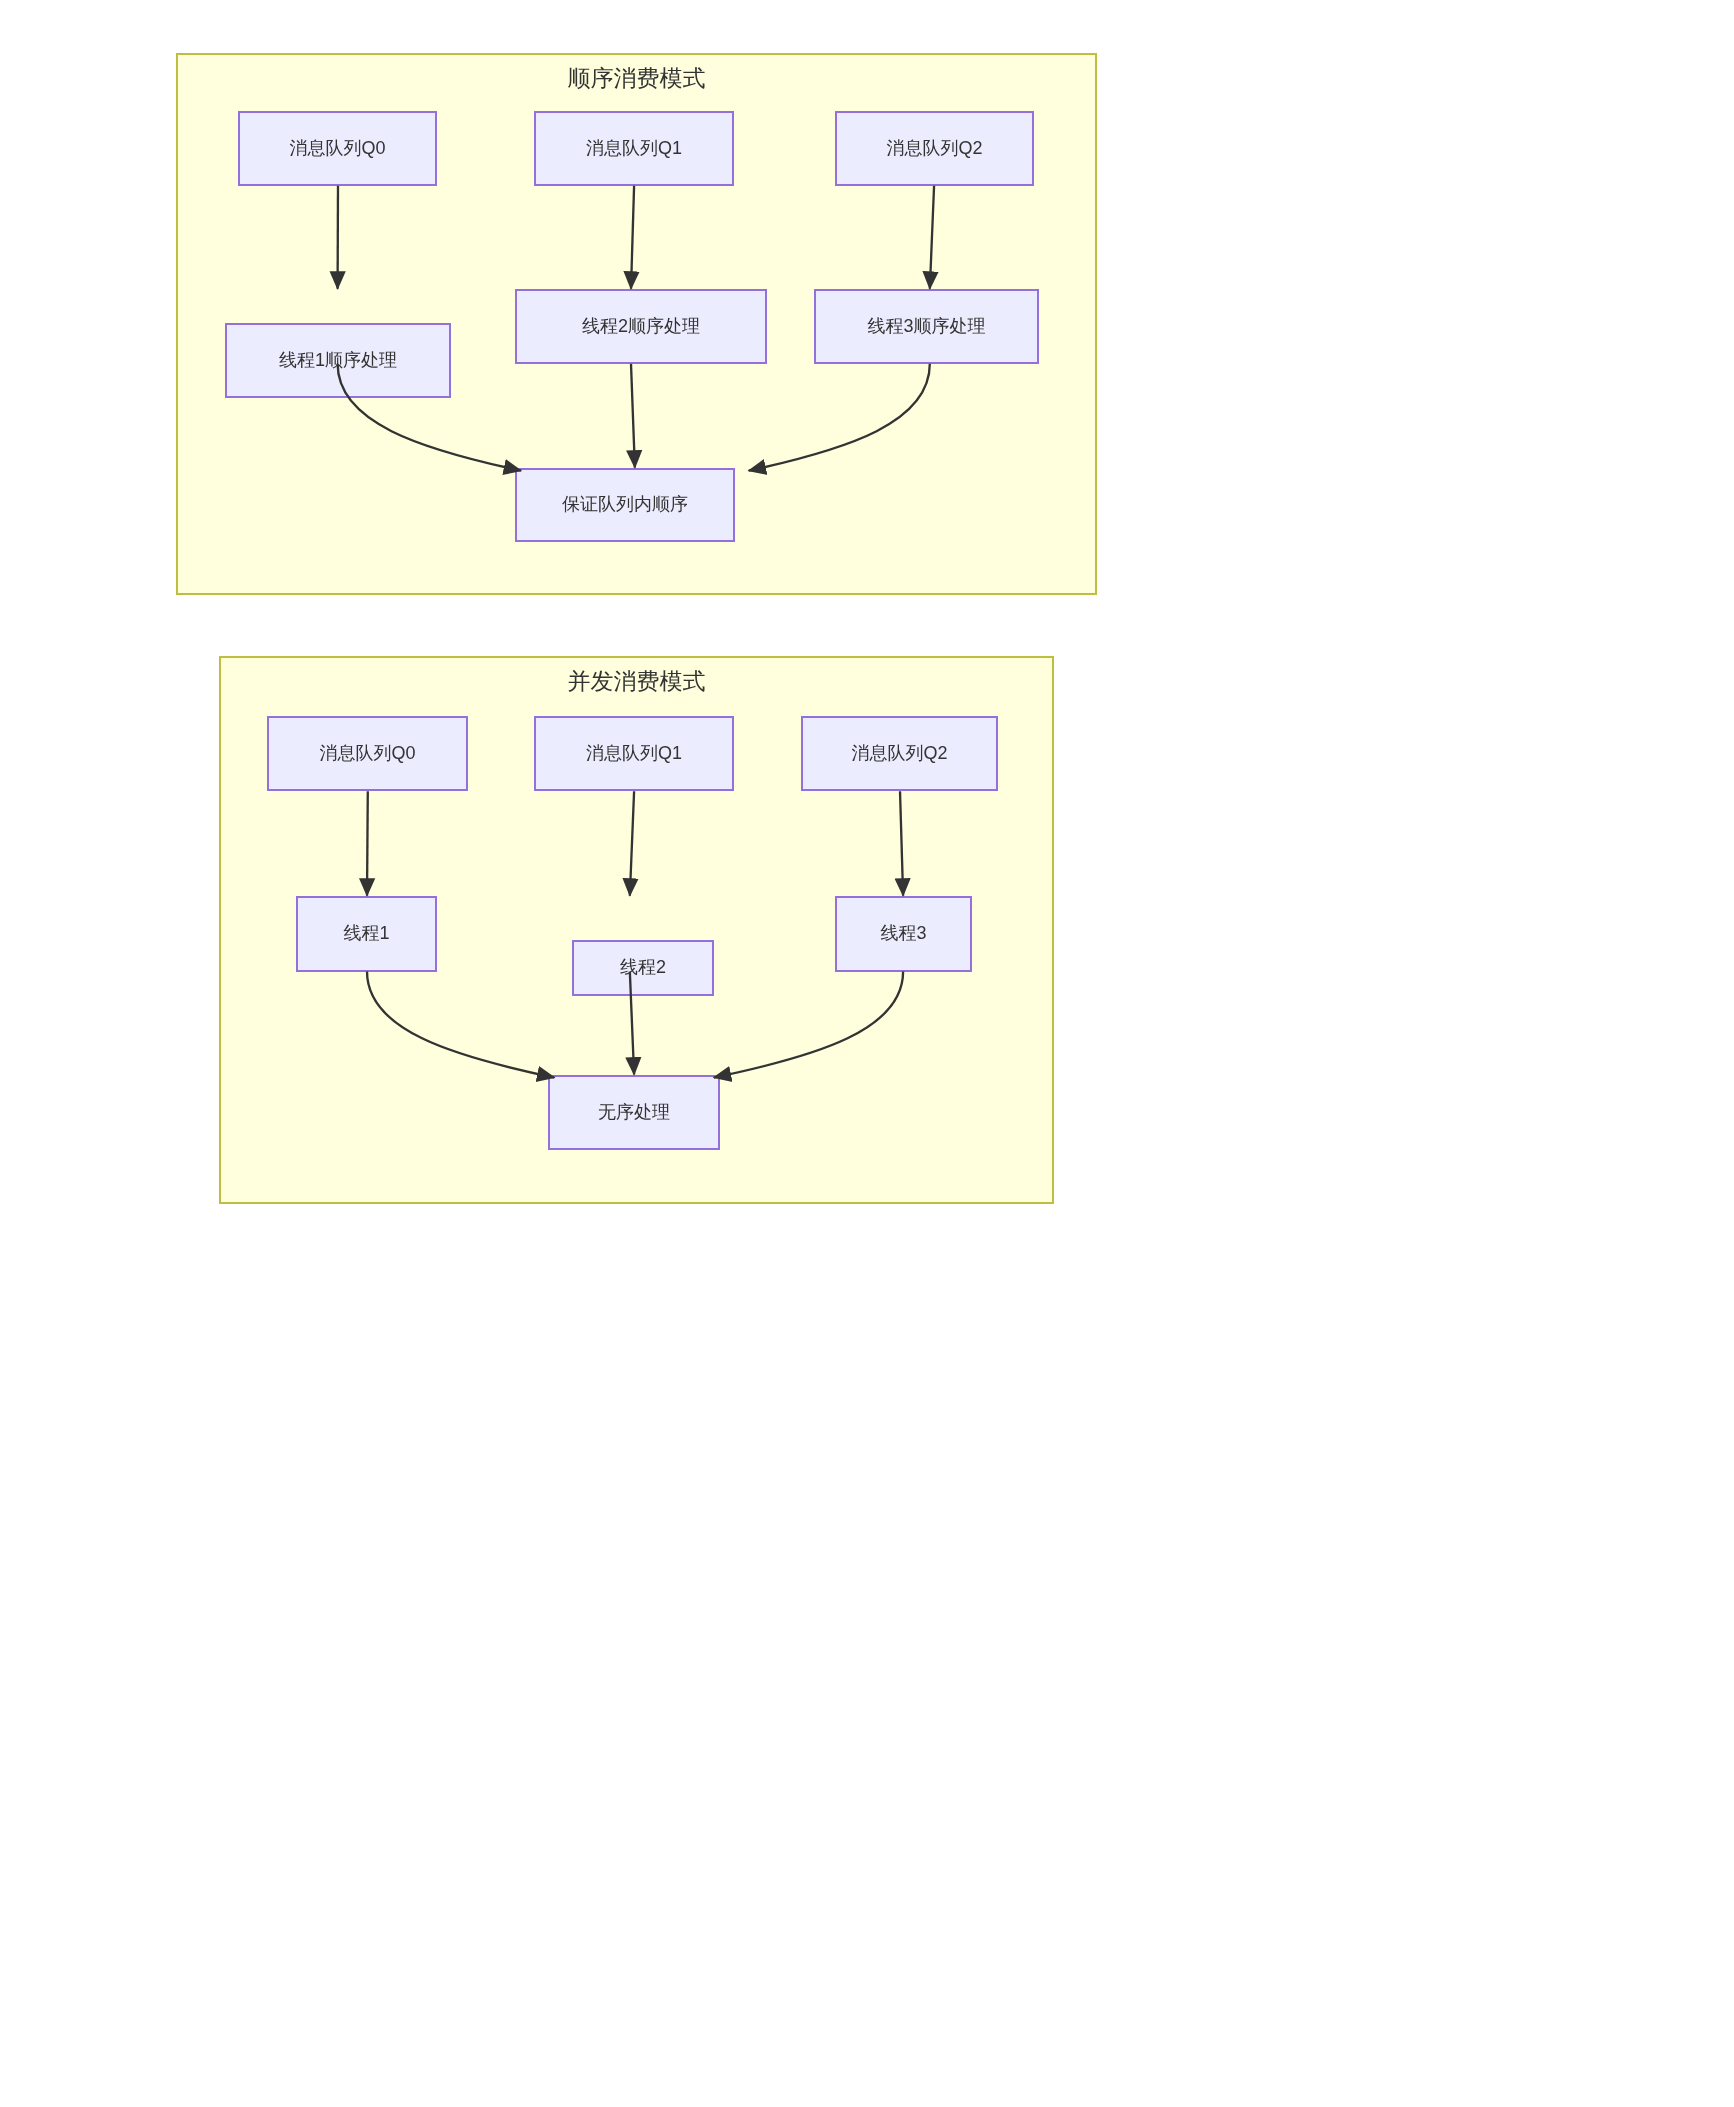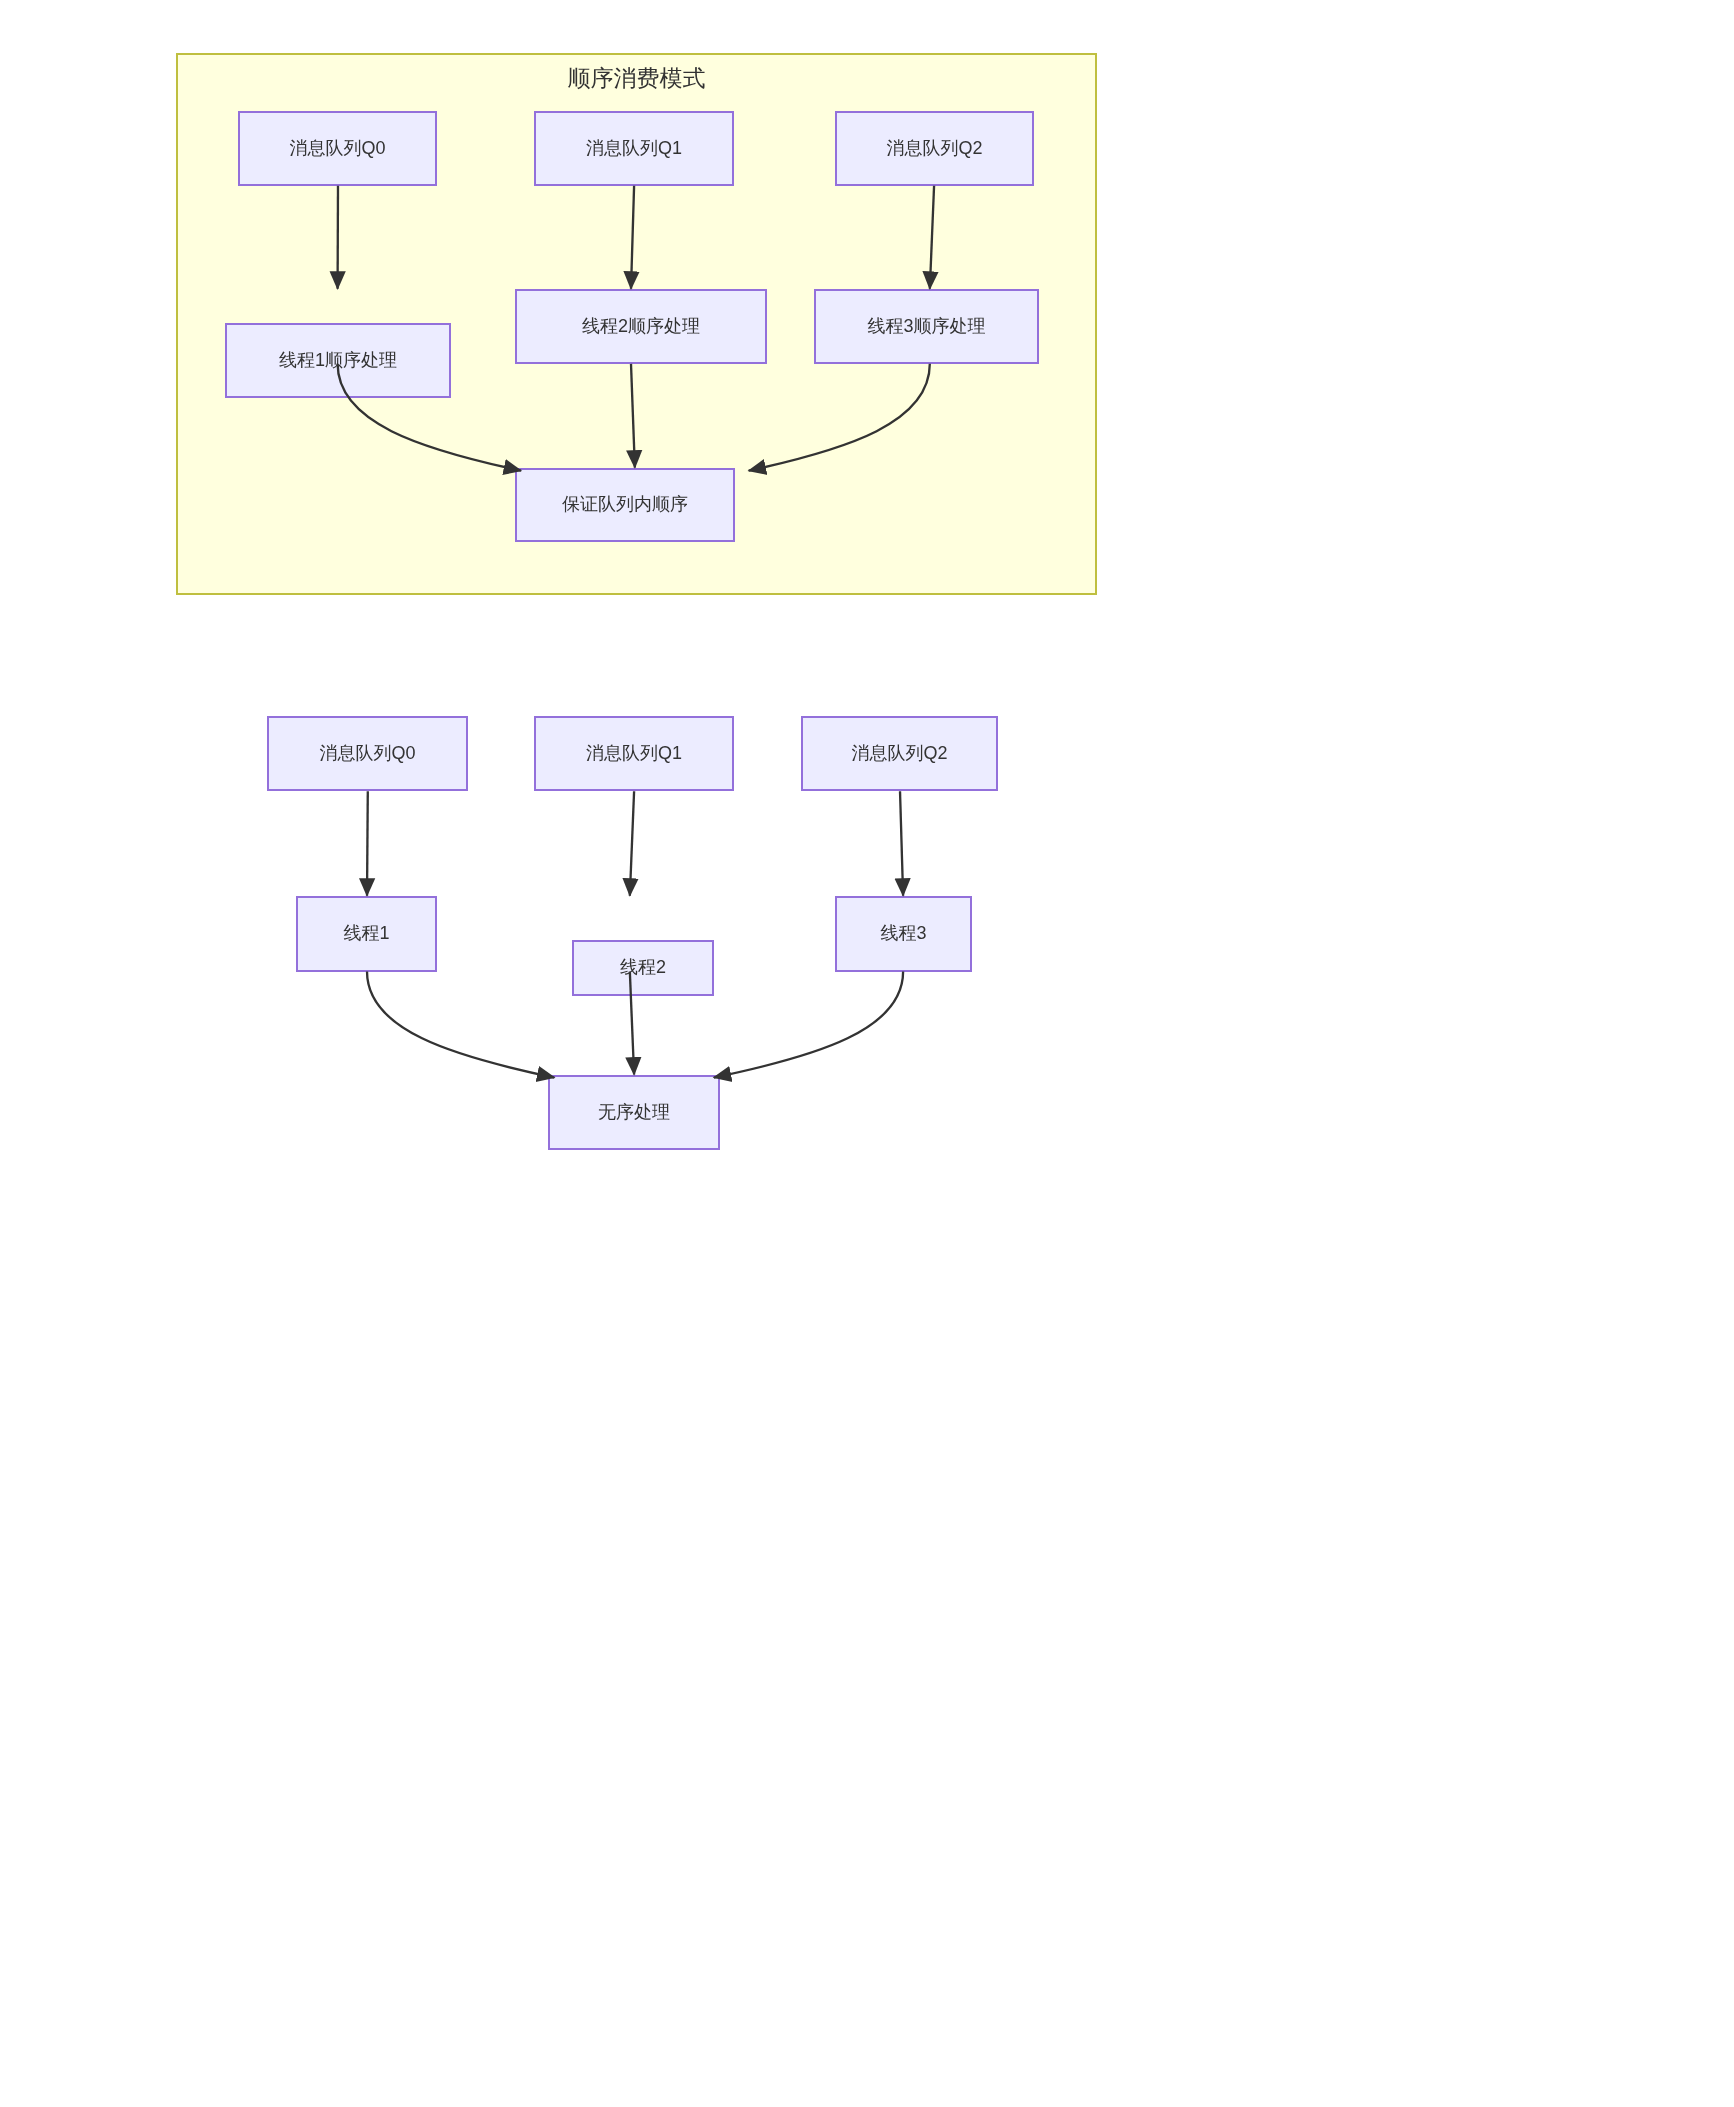--- a/index.html
+++ b/index.html
@@ -77,20 +77,23 @@
   </div>
 
   <div class="node" id="node-q0" style="left: 238px; top: 111px; width: 199px; height: 75px;">消息队列Q0</div>
   <div class="node" id="node-q1" style="left: 534px; top: 111px; width: 200px; height: 75px;">消息队列Q1</div>
   <div class="node" id="node-q2" style="left: 835px; top: 111px; width: 199px; height: 75px;">消息队列Q2</div>
   <div class="node" id="node-t1" style="left: 225px; top: 289px; width: 226px; height: 75px; margin-top: 34px;">线程1顺序处理</div>
   <div class="node" id="node-t2" style="left: 515px; top: 289px; width: 252px; height: 75px;">线程2顺序处理</div>
   <div class="node" id="node-t3" style="left: 814px; top: 289px; width: 225px; height: 75px;">线程3顺序处理</div>
   <div class="node" id="node-sink" style="left: 515px; top: 468px; width: 220px; height: 74px;">保证队列内顺序</div>
 
+  <div class="group" id="group-concurrent" style="left: 219px; top: 656px; width: 835px; height: 548px;">
+    <div class="group-title" id="title-concurrent" style="top: 12.4px;">并发消费模式</div>
+  </div>
 
   <div class="node" id="node-cq0" style="left: 267px; top: 716px; width: 201px; height: 75px;">消息队列Q0</div>
   <div class="node" id="node-cq1" style="left: 534px; top: 716px; width: 200px; height: 75px;">消息队列Q1</div>
   <div class="node" id="node-cq2" style="left: 801px; top: 716px; width: 197px; height: 75px;">消息队列Q2</div>
   <div class="node" id="node-ct1" style="left: 296px; top: 896px; width: 141px; height: 76px;">线程1</div>
   <div class="node" id="node-ct2" style="left: 559px; top: 940px; width: 142px; height: 56px; margin-left: 13px;">线程2</div>
   <div class="node" id="node-ct3" style="left: 835px; top: 896px; width: 137px; height: 76px;">线程3</div>
   <div class="node" id="node-csink" style="left: 548px; top: 1075px; width: 172px; height: 75px;">无序处理</div>
 
   <svg class="edges" id="edge-layer" viewBox="0 0 2241 2723">

